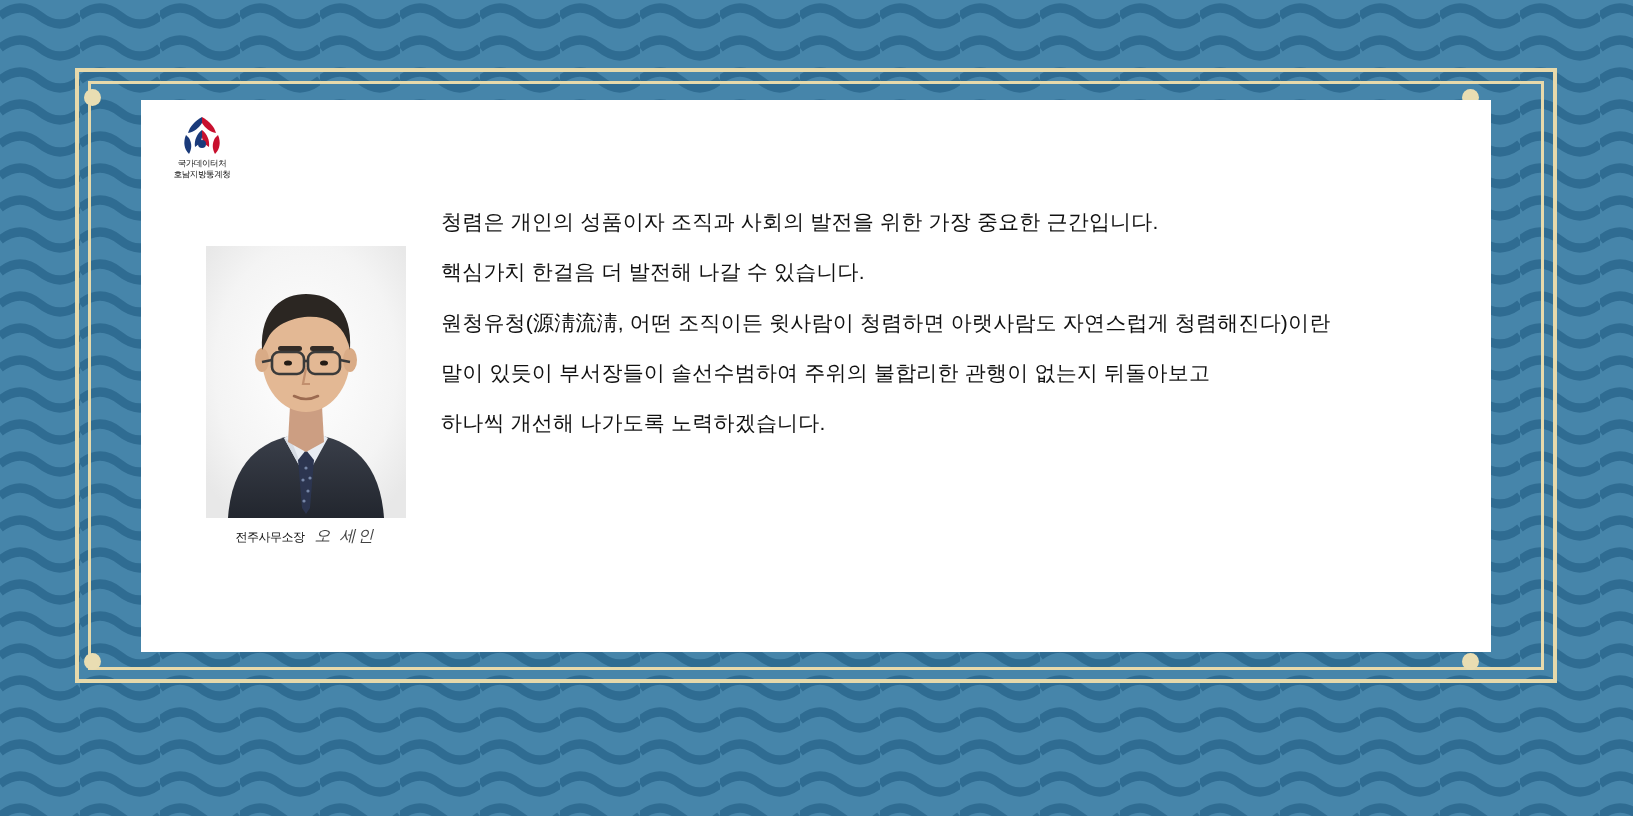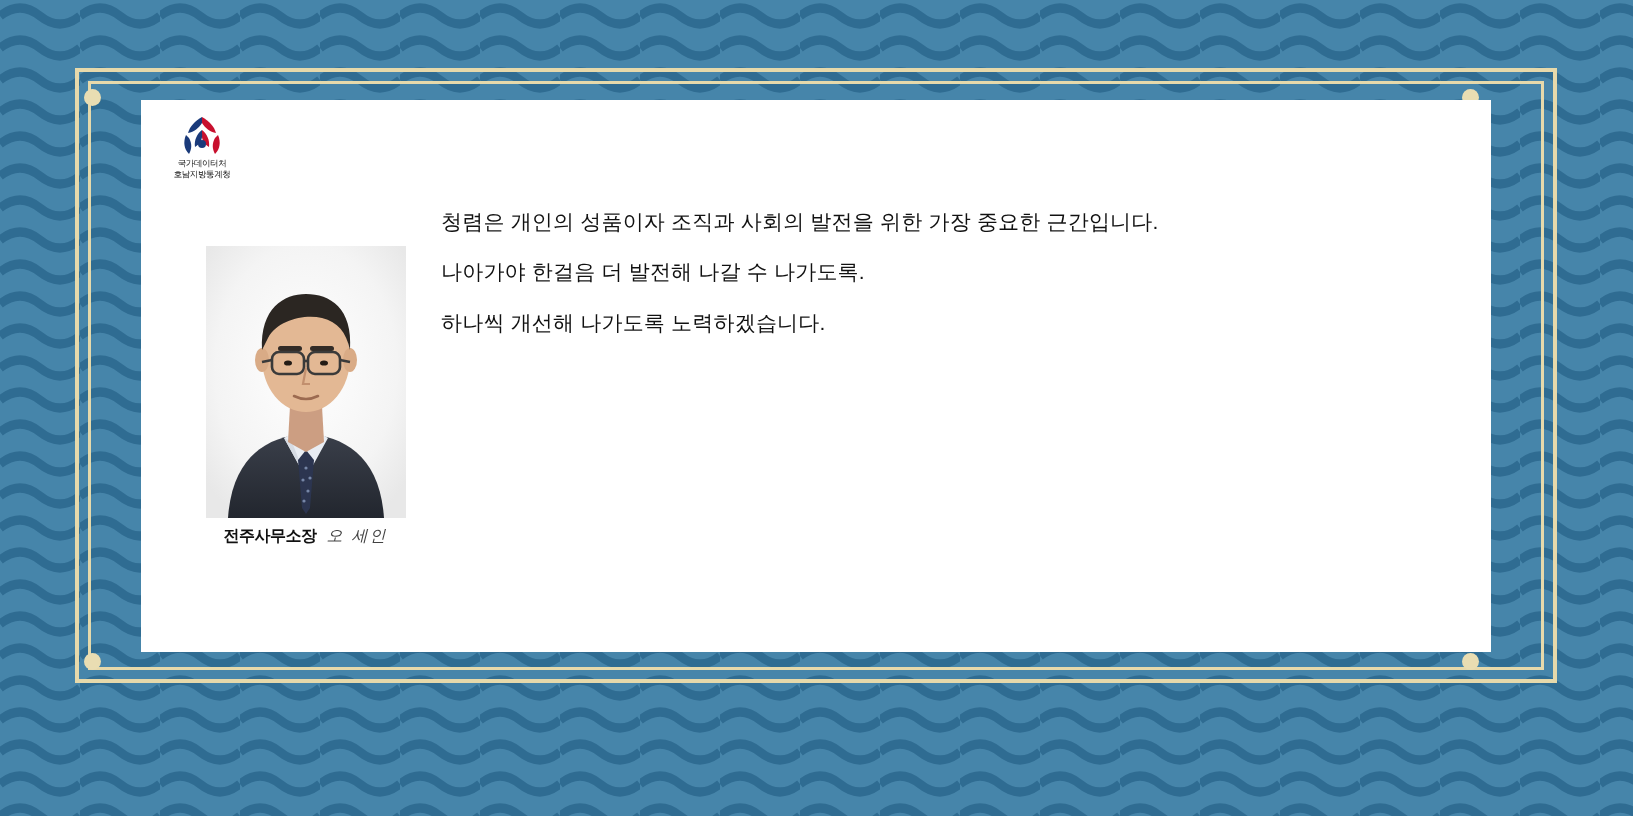--- a/index.html
+++ b/index.html
@@ -123,23 +123,23 @@
     display: block;
   }
   .sign-row {
     margin-top: 8px;
     display: flex;
     align-items: baseline;
     justify-content: center;
     gap: 10px;
   }
   .sign-label {
-    font-size: 16px;
-    color: #111;
-    font-weight: 700;
+    font-size: 12px;
+    color: #111;
+    font-weight: 400;
     letter-spacing: -0.5px;
   }
   .sign-mark {
     font-size: 16px;
     color: #222;
     font-style: italic;
     font-family: "DejaVu Serif", serif;
     letter-spacing: 2px;
     opacity: .85;
   }
@@ -258,18 +258,20 @@
         <path d="M88 150 Q 100 156 112 150" fill="none" stroke="#9c6a50" stroke-width="2.6" stroke-linecap="round"></path>
       </svg>
       <div class="sign-row">
         <span class="sign-label">전주사무소장</span>
         <span class="sign-mark">오 세인</span>
       </div>
     </div>
 
     <div class="body-text">
       <p>청렴은 개인의 성품이자 조직과 사회의 발전을 위한 가장 중요한 근간입니다.</p>
-      <p>나아가야 한걸음 더 발전해 나갈 수 나가도록.</p>
+      <p>핵심가치 한걸음 더 발전해 나갈 수 있습니다.</p>
+      <p>원청유청(源淸流淸, 어떤 조직이든 윗사람이 청렴하면 아랫사람도 자연스럽게 청렴해진다)이란</p>
+      <p>말이 있듯이 부서장들이 솔선수범하여 주위의 불합리한 관행이 없는지 뒤돌아보고</p>
       <p>하나씩 개선해 나가도록 노력하겠습니다.</p>
     </div>
 
   </div>
 </div>
 
 </body></html>

